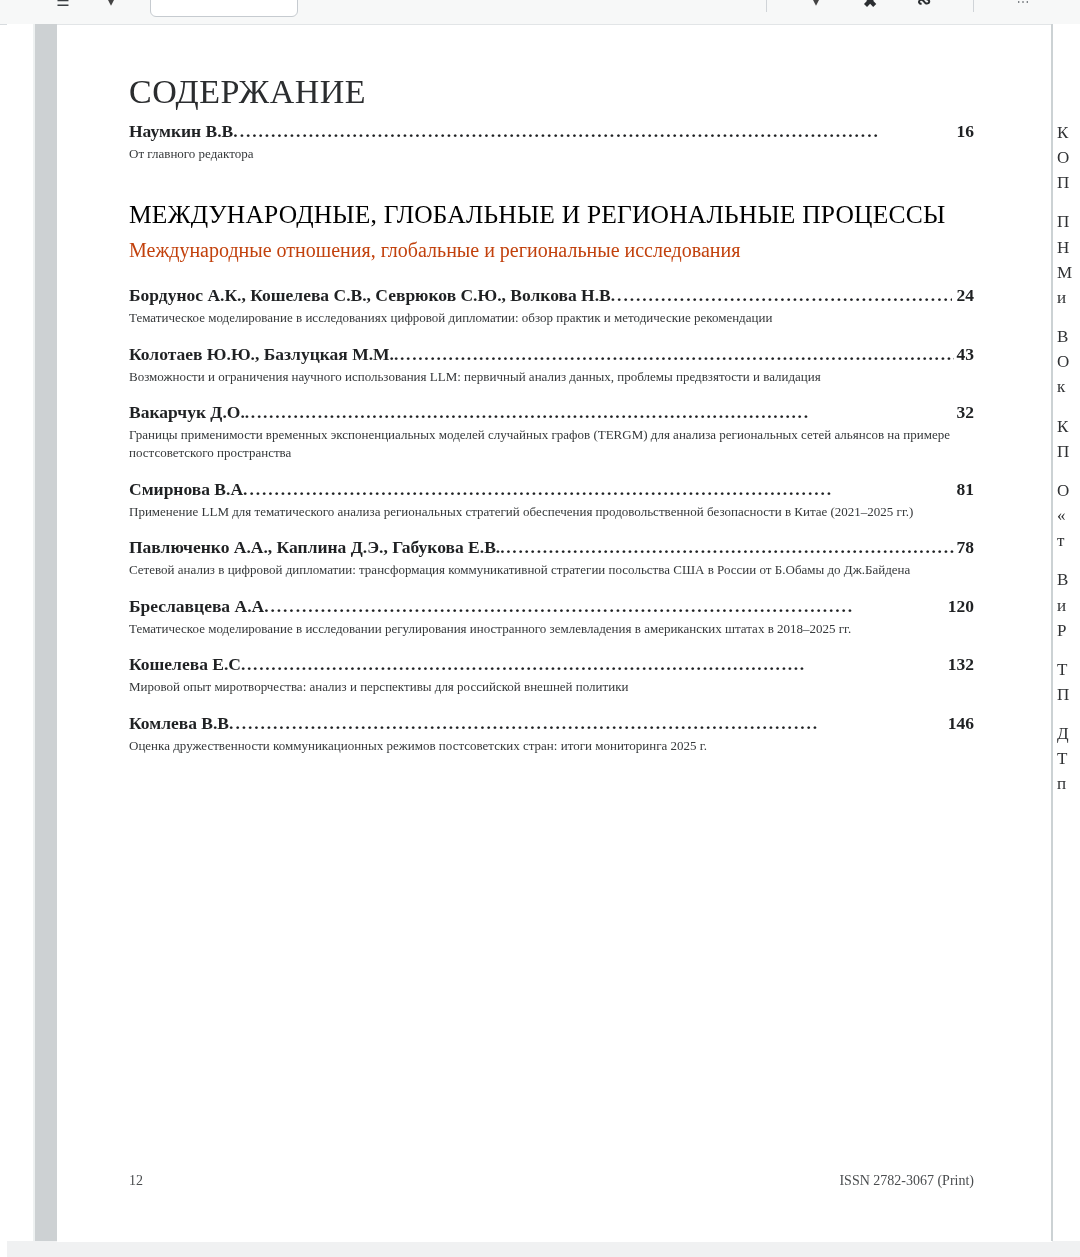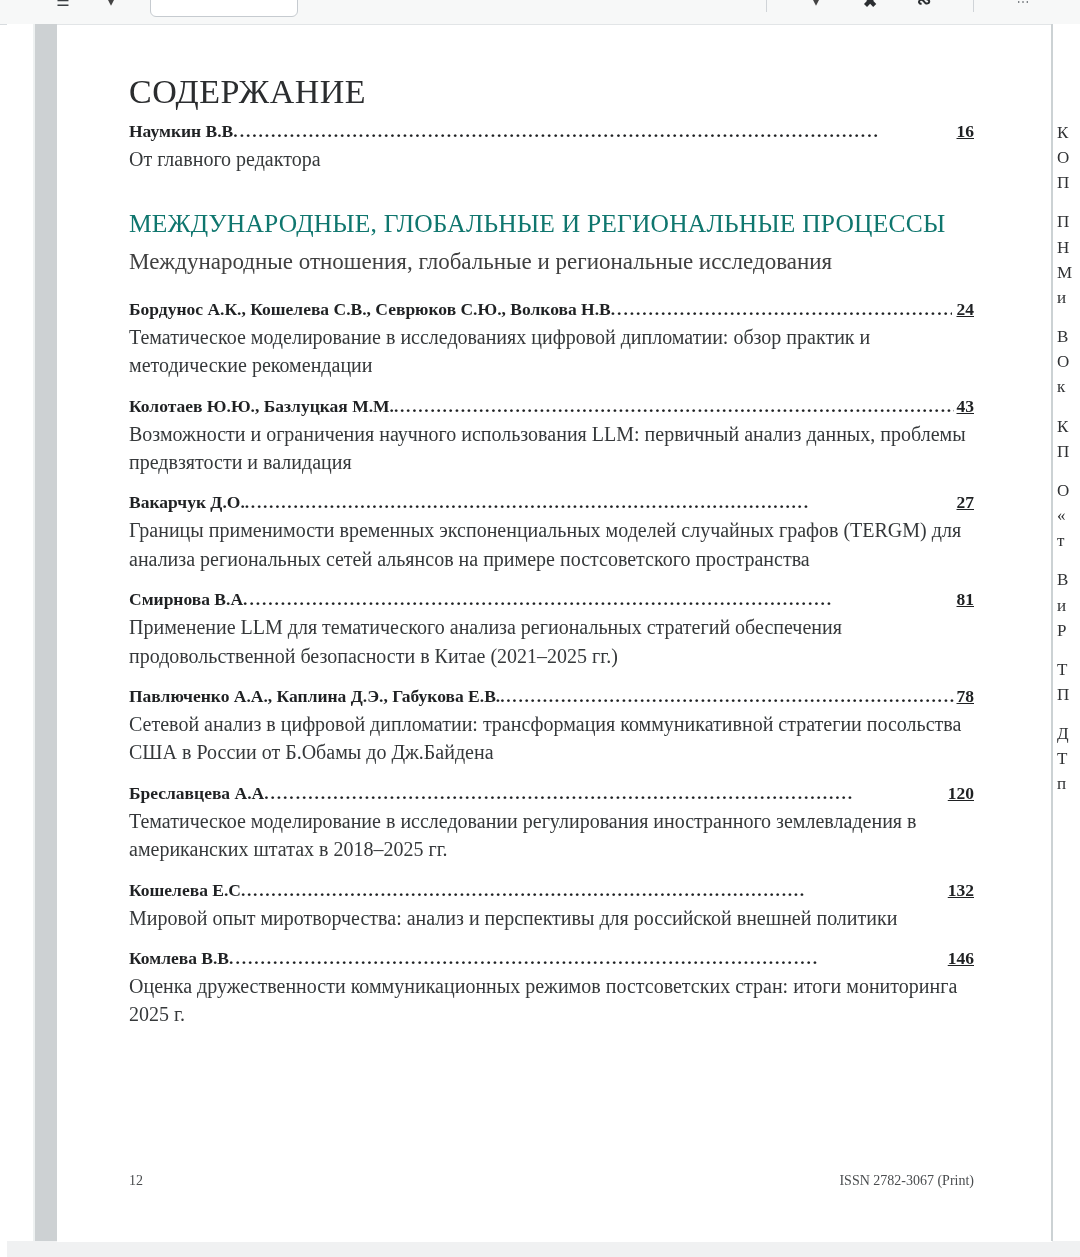--- a/index.html
+++ b/index.html
@@ -98,36 +98,36 @@
     font-size:17.5px;font-weight:bold;color:#1f2123;
     white-space:nowrap;overflow:hidden;
   }
   .entry-authors{flex:0 0 auto;}
   .entry-dots{
     flex:1 1 auto;overflow:hidden;margin:0 2px;
     font-weight:bold;letter-spacing:1.9px;color:#1f2123;
     white-space:nowrap;
   }
   .entry-dots.tight{margin:0 0 0 0;letter-spacing:1.7px;}
-  .entry-page{flex:0 0 auto;padding-left:3px;text-decoration:underline;}
+  .entry-page{flex:0 0 auto;padding-left:3px;}
   .entry-titletext{
-    font-size:20px;line-height:1.42;color:#35383a;
+    font-size:13px;line-height:1.42;color:#35383a;
     margin-top:3px;font-weight:normal;
   }
 
   .spacer-lg{height:34px;}
   .spacer-md{height:22px;}
   .spacer-sm{height:14px;}
 
   h2.sec-title{
     margin:0;font-size:25.5px;line-height:1.2;font-weight:normal;
-    color:#0f766e;letter-spacing:0.2px;
+    color:#000000;letter-spacing:0.2px;
   }
   .sec-sub{
-    margin-top:8px;font-size:23px;line-height:1.25;color:#404040;
+    margin-top:8px;font-size:20px;line-height:1.25;color:#c2410c;
   }
 
   .footer{
     position:absolute;left:72px;top:1148px;width:845px;
     display:flex;justify-content:space-between;align-items:flex-end;
     font-size:14px;color:#4a4d4f;
   }
 </style>
 </head>
 <body>
@@ -196,21 +196,21 @@
           <span class="entry-page">43</span>
         </div>
         <div class="entry-titletext">Возможности и ограничения научного использования LLM: первичный анализ данных, проблемы предвзятости и валидация</div>
       </div>
       <div class="spacer-sm"></div>
 
       <div class="entry">
         <div class="entry-line">
           <span class="entry-authors">Вакарчук Д.О.</span>
           <span class="entry-dots tight">.............................................................................................</span>
-          <span class="entry-page">27</span>
+          <span class="entry-page">32</span>
         </div>
         <div class="entry-titletext">Границы применимости временных экспоненциальных моделей случайных графов (TERGM) для анализа региональных сетей альянсов на примере постсоветского пространства</div>
       </div>
       <div class="spacer-sm"></div>
 
       <div class="entry">
         <div class="entry-line">
           <span class="entry-authors">Смирнова В.А.</span>
           <span class="entry-dots">.............................................................................................</span>
           <span class="entry-page">81</span>

